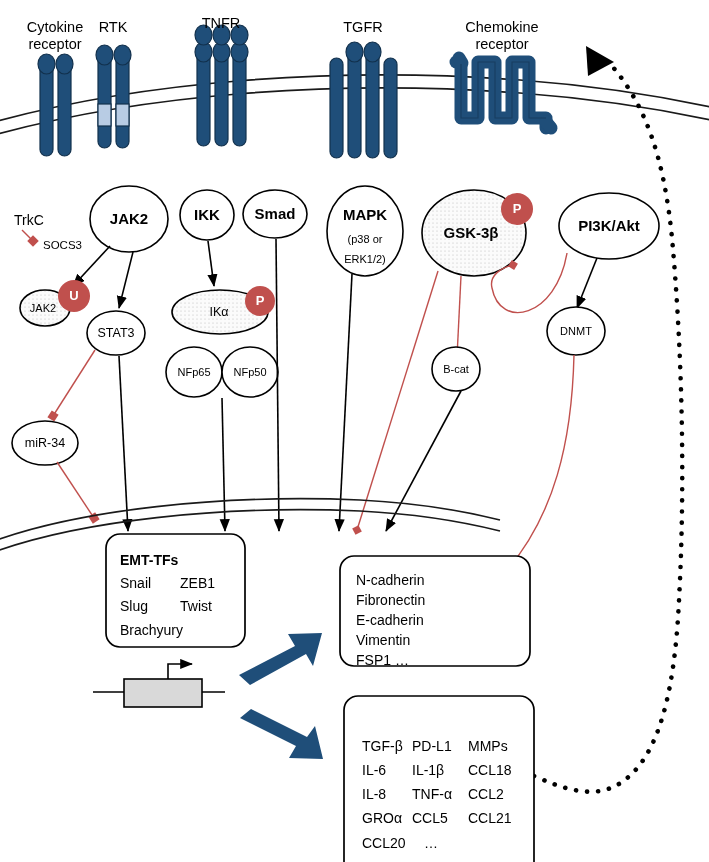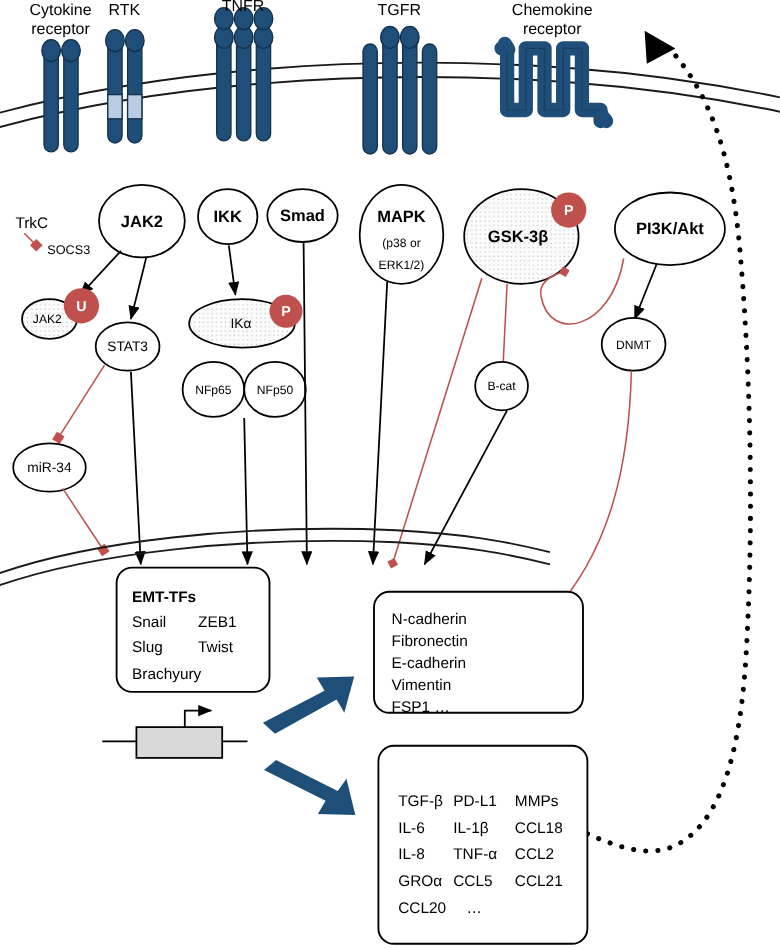--- a/index.html
+++ b/index.html
@@ -2,21 +2,21 @@
 <html><head>
 <meta charset="utf-8">
 <title>EMT Signaling Pathway Diagram</title>
 <style>
   html,body{margin:0;padding:0;background:#ffffff;}
   body{
     width:709px;height:862px;position:relative;overflow:hidden;
     font-family:"Liberation Sans","DejaVu Sans",sans-serif;
     color:#000;
   }
-  #stage{position:absolute;left:0;top:0;width:709px;height:812px;}
+  #stage{position:absolute;left:0;top:18px;width:709px;height:812px;}
   svg#canvas{position:absolute;left:0;top:0;width:709px;height:862px;}
   .lbl{font-family:"Liberation Sans","DejaVu Sans",sans-serif;fill:#000;}
   .recp-label{font-size:14.5px;text-anchor:middle;}
   .node-text{font-size:12.5px;text-anchor:middle;dominant-baseline:middle;}
   .node-text-bold{font-size:15px;font-weight:bold;text-anchor:middle;dominant-baseline:middle;}
   .node-text-sm{font-size:11px;text-anchor:middle;dominant-baseline:middle;}
   .badge-text{font-size:13px;font-weight:bold;fill:#ffffff;text-anchor:middle;dominant-baseline:middle;}
   .box-text{font-size:14px;}
   .box-text-bold{font-size:14px;font-weight:bold;}
   .small-red-lbl{font-size:11.5px;}

